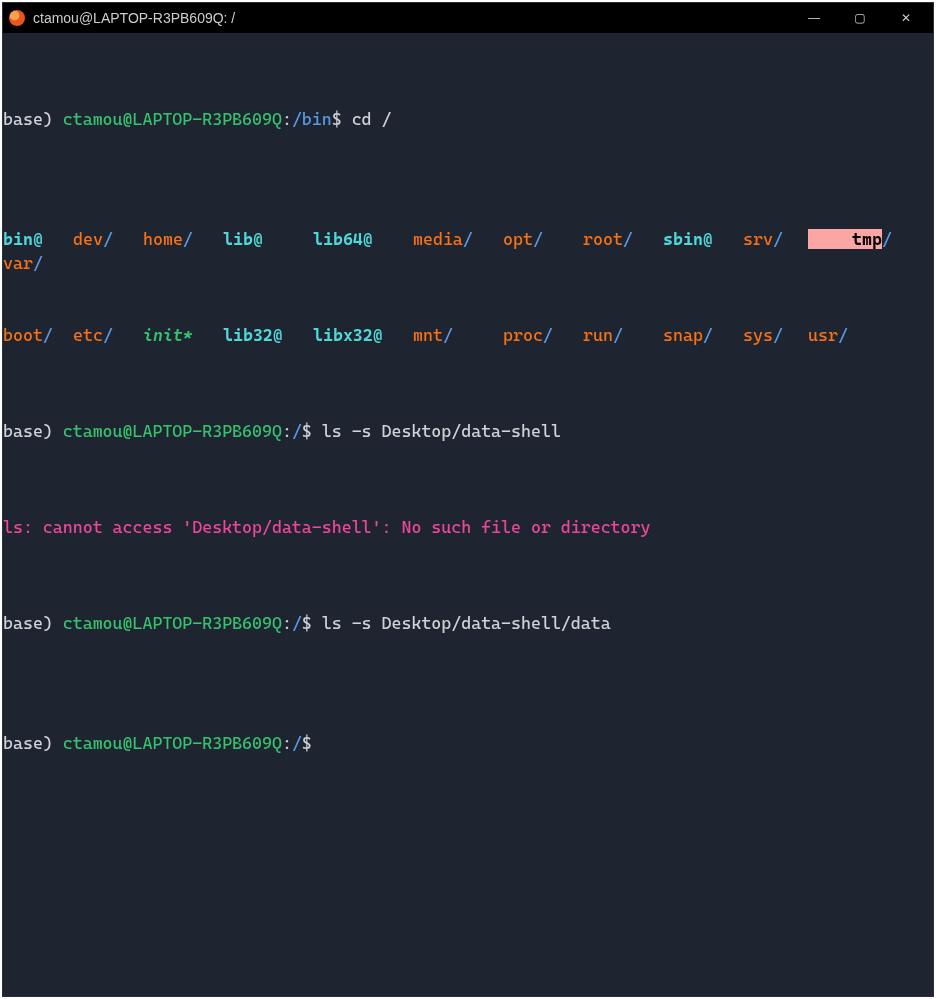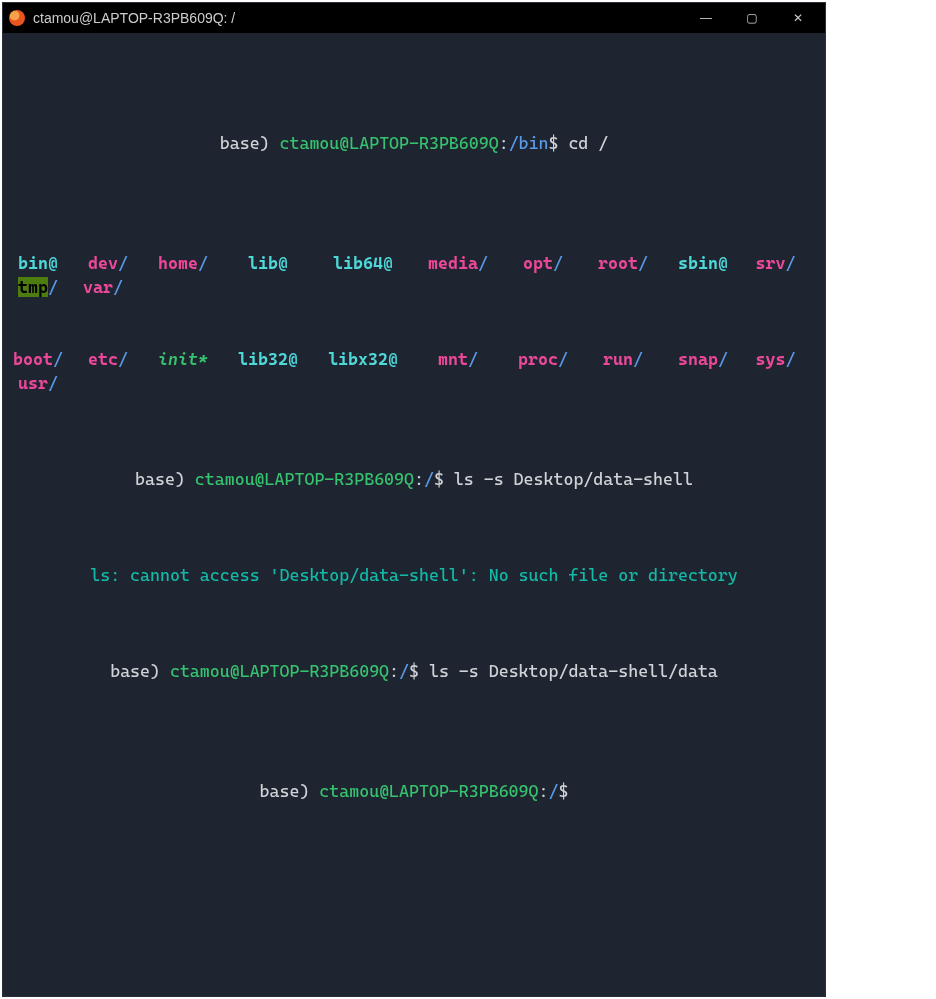--- a/index.html
+++ b/index.html
@@ -2,29 +2,28 @@
 <html><head>
 <meta charset="utf-8">
 <style>
   html,body{margin:0;padding:0;height:100%;}
   body{
     background:#fff;
     font-family:"Cascadia Mono","Consolas","DejaVu Sans Mono",monospace;
     font-size:17px;
   }
   .window{
-    width:824px;
+    width:932px;
     height:995px;
     margin:2px;
     background:#1e2430;
     display:flex;
     flex-direction:column;
     box-sizing:border-box;
     border:1px solid #2a2f3a;
-    gap:24px;
   }
   .titlebar{
     height:30px;
     background:#000;
     color:#ccc;
     display:flex;
     align-items:center;
     padding:0 4px 0 6px;
     font-family:"Segoe UI",sans-serif;
     font-size:14px;
@@ -47,34 +46,34 @@
     font-size:12px;
   }
   .term{
     flex:1;
     padding:2px 0 0 0;
     overflow:hidden;
     color:#cfd2d6;
     line-height:24px;
     white-space:pre;
   }
-  .line{padding:0;text-align:center;}
+  .line{padding:0;}
   .base{color:#cfd2d6;}
   .user{color:#36c26e;font-weight:500;}
   .path{color:#5a9ae6;}
   .dollar{color:#cfd2d6;}
   .cmd{color:#cfd2d6;}
-  .dir{color:#ec4899;font-weight:700;}
+  .dir{color:#f97316;font-weight:400;}
   .dirsl{color:#5a9ae6;}
   .link{color:#4fd8d8;font-weight:700;}
   .linksl{color:#4fd8d8;}
   .exe{color:#36c26e;font-weight:600;font-style:italic;}
-  .sticky .name{background:#4d7c0f;color:#000;font-weight:700;}
+  .sticky .name{background:#fca5a5;color:#000;font-weight:700;padding-left:44px;}
   .sticky .sl{color:#5a9ae6;}
-  .err{color:#14b8a6;}
+  .err{color:#ec4899;}
   .row{display:flex;flex-wrap:wrap;}
   .cell{display:inline-block;}
 </style>
 </head>
 <body>
 
 <div class="window">
   <div class="titlebar">
     <span class="icon"></span>
     <span class="title">ctamou@LAPTOP-R3PB609Q: /</span>

